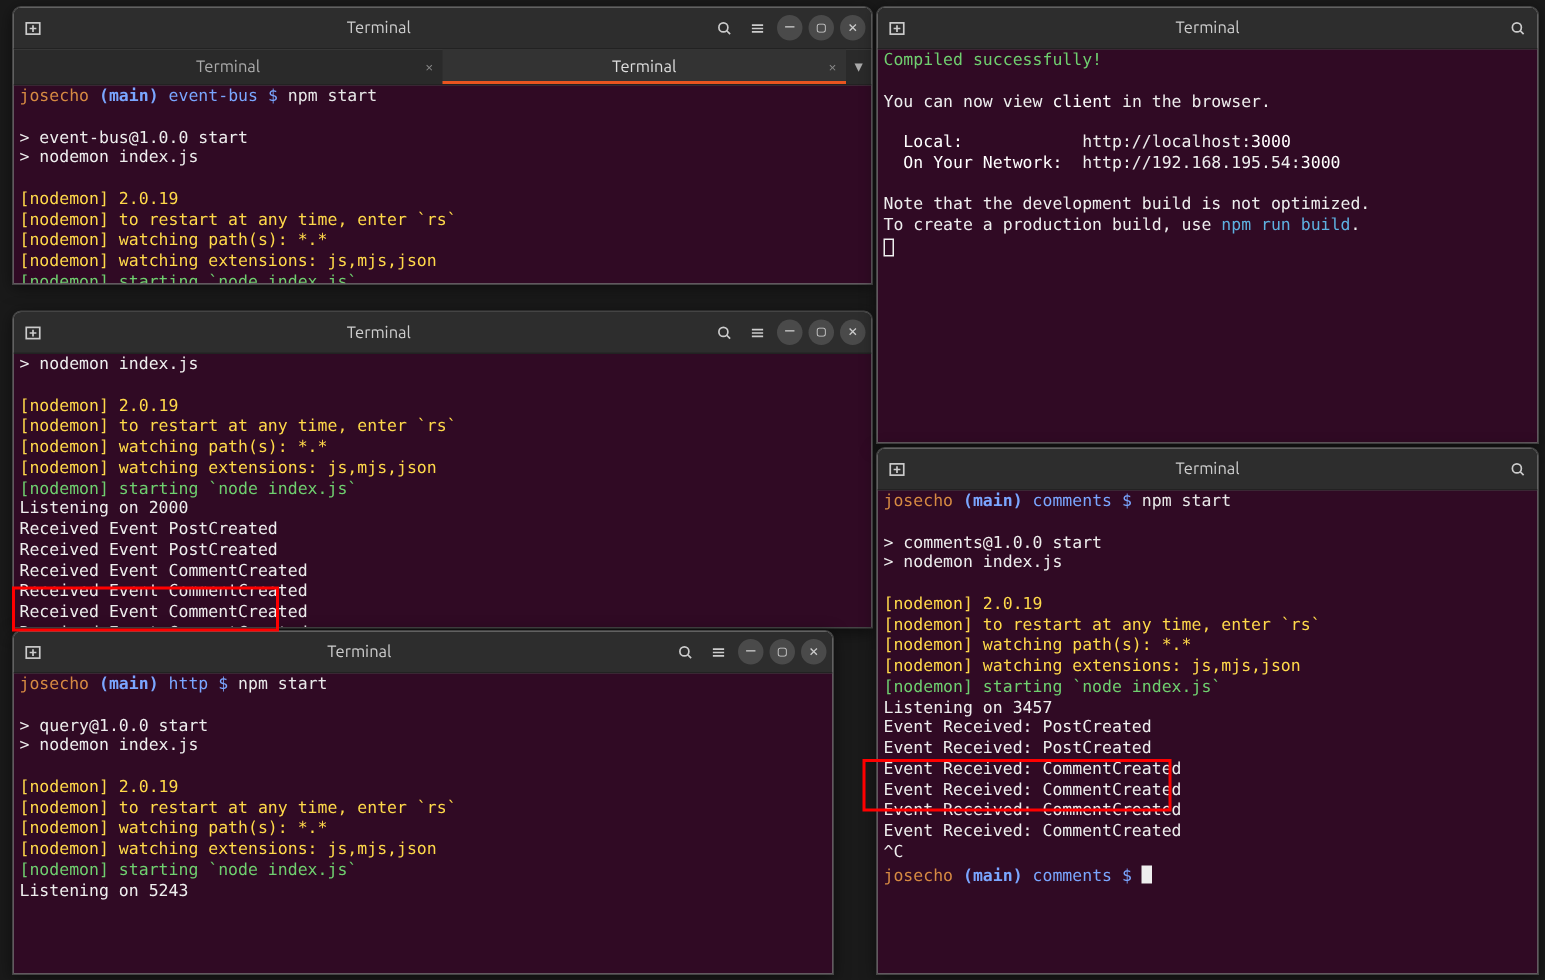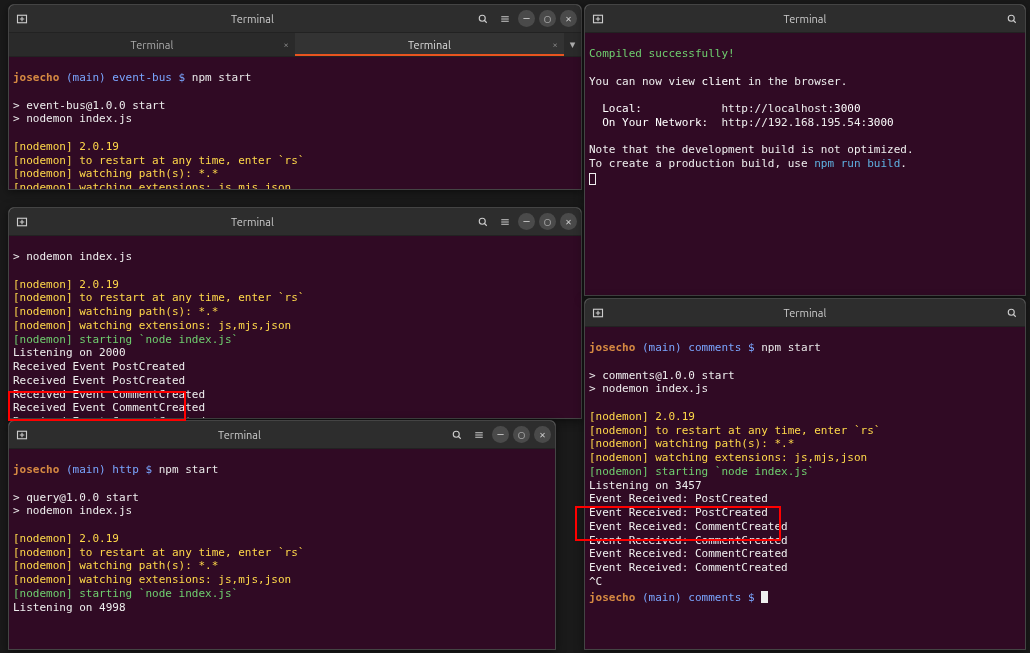--- a/index.html
+++ b/index.html
@@ -82,29 +82,29 @@
   .tab.active::after {
     content: "";
     position: absolute;
     left: 0; right: 0; bottom: 0;
     height: 2px;
     background: #e95420;
   }
   .tab .close { position: absolute; right: 6px; font-size: 10px; color: #888; }
   .body {
     flex: 1;
-    padding: 14px 4px;
+    padding: 0 4px;
     white-space: pre;
     line-height: 1.25;
     overflow: hidden;
     background: #300a24;
     color: #eee;
   }
-  .c-user { color: #d68a42; font-weight: bold; }
-  .c-branch { color: #7aa6ff; }
+  .c-user { color: #d68a42; }
+  .c-branch { color: #7aa6ff; font-weight: bold; }
   .c-path { color: #7aa6ff; }
   .c-dollar { color: #7aa6ff; }
   .c-cmd { color: #e8e8e8; }
   .c-nodemon { color: #ffd94a; }
   .c-starting { color: #6fcf6f; }
   .c-white { color: #ffffff; font-weight: 500; }
   .c-special { color: #5eb0e0; }
   .cursor {
     display: inline-block;
     width: 7px;
@@ -268,21 +268,21 @@
   <div class="body"><span class="c-user">josecho</span> <span class="c-branch">(main)</span> <span class="c-path">http</span> <span class="c-dollar">$</span> <span class="c-cmd">npm start</span>
 
 <span>&gt; query@1.0.0 start</span>
 <span>&gt; nodemon index.js</span>
 
 <span class="c-nodemon">[nodemon]</span><span class="c-nodemon"> 2.0.19</span>
 <span class="c-nodemon">[nodemon]</span><span class="c-nodemon"> to restart at any time, enter `rs`</span>
 <span class="c-nodemon">[nodemon]</span><span class="c-nodemon"> watching path(s): *.*</span>
 <span class="c-nodemon">[nodemon]</span><span class="c-nodemon"> watching extensions: js,mjs,json</span>
 <span class="c-starting">[nodemon]</span><span class="c-starting"> starting `node index.js`</span>
-<span>Listening on 4998</span>
+<span>Listening on 5243</span>
 </div>
 </div>
 
 <div class="term" style="left:584px; top:4px; width:442px; height:292px;">
   <div class="titlebar">
     <div class="tb-left">
       <div class="tb-btn">
           <svg viewBox="0 0 16 16">
             <rect x="2" y="3" width="12" height="10"></rect>
             <line x1="8" y1="5" x2="8" y2="11"></line>

